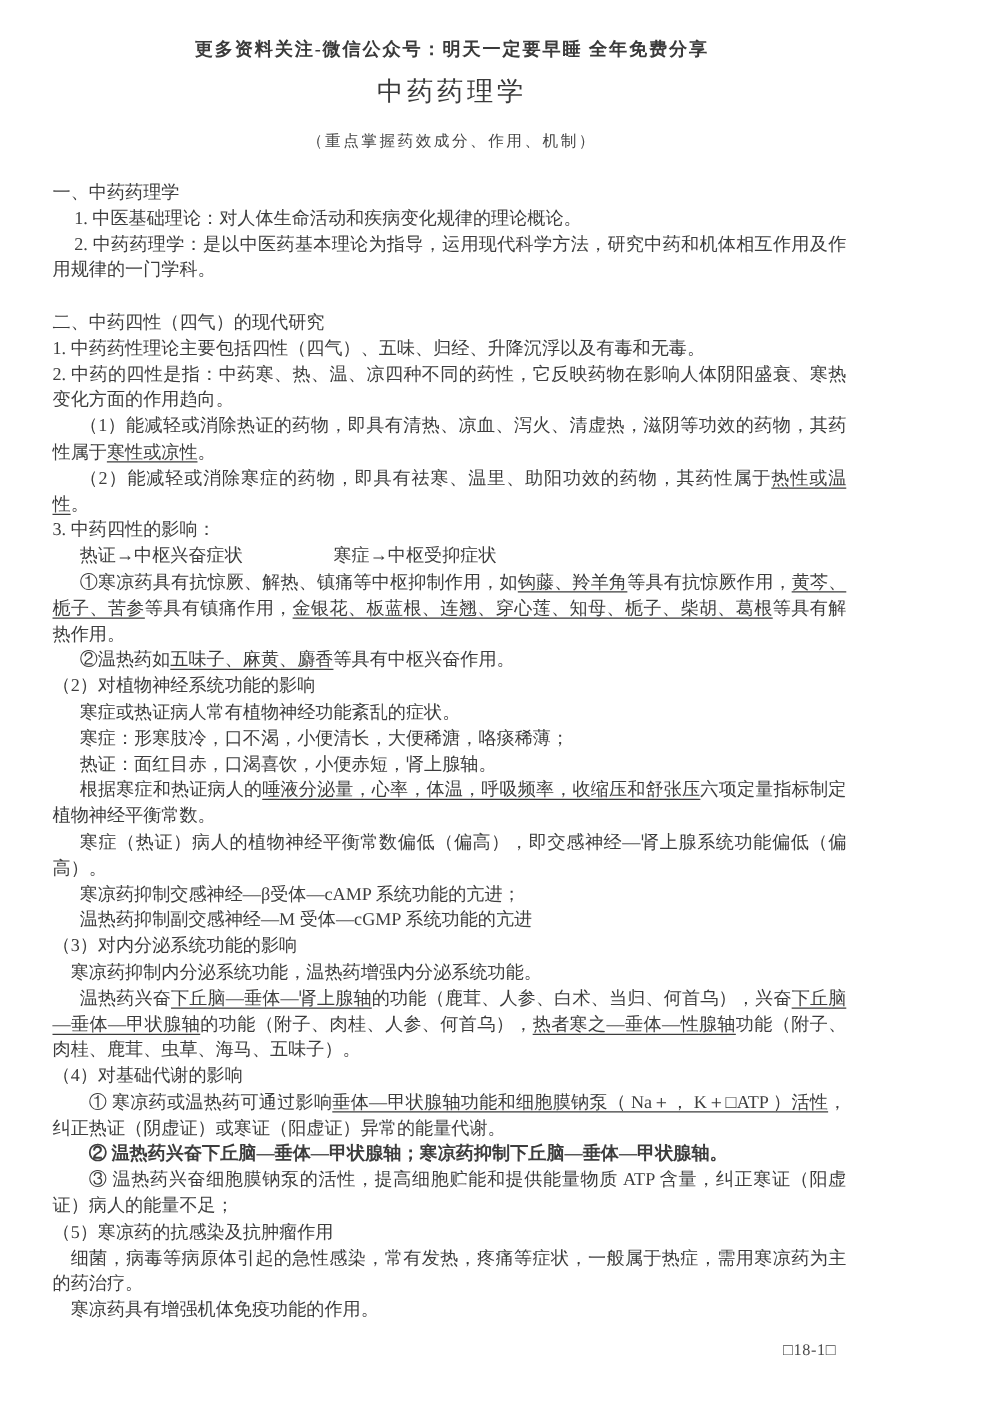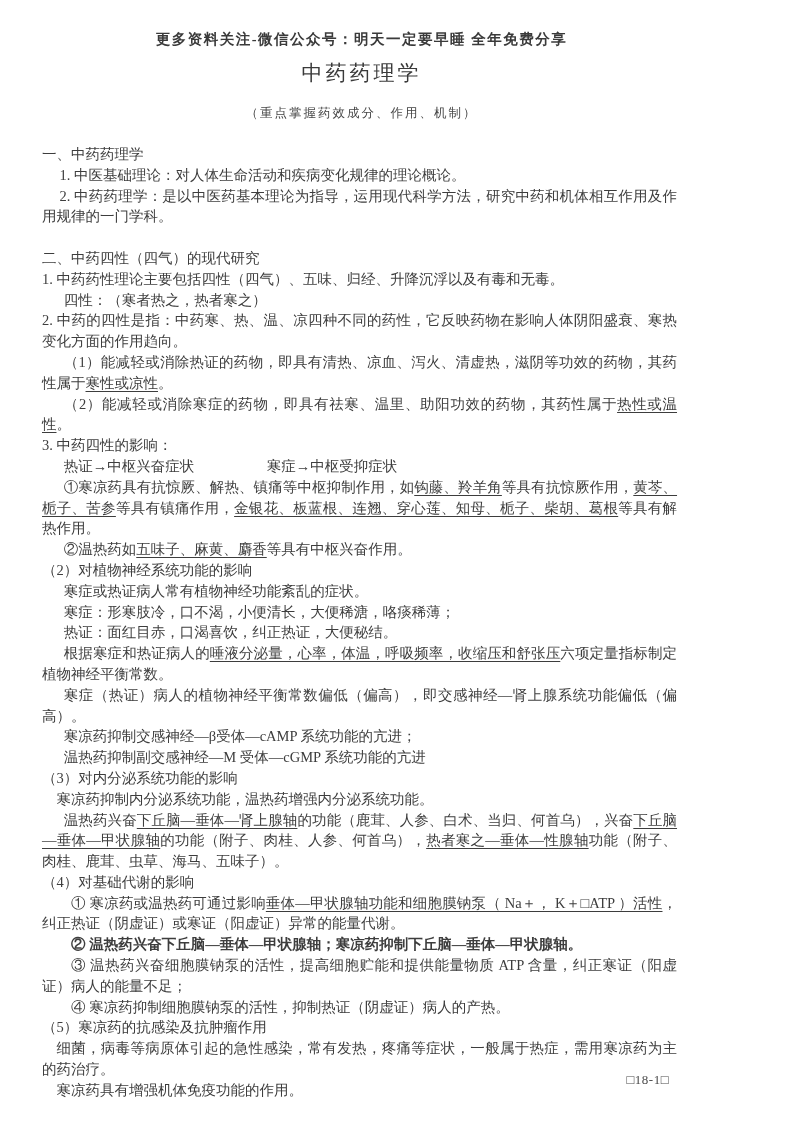--- a/index.html
+++ b/index.html
@@ -75,42 +75,40 @@
   <div class="doc-header">更多资料关注-微信公众号：明天一定要早睡 全年免费分享</div>
   <h1 class="doc-title">中药药理学</h1>
   <div class="doc-subtitle">（重点掌握药效成分、作用、机制）</div>
   <div class="doc-body">
       <p class="line"><span>一、中药药理学</span></p>
       <p class="line" style="text-indent: 1.2em;"><span>1. 中医基础理论：对人体生命活动和疾病变化规律的理论概论。</span></p>
       <p class="line" style="text-indent: 1.2em;"><span>2. 中药药理学：是以中医药基本理论为指导，运用现代科学方法，研究中药和机体相互作用及作用规律的一门学科。</span></p>
       <p class="line blank"></p>
       <p class="line"><span>二、中药四性（四气）的现代研究</span></p>
       <p class="line"><span>1. 中药药性理论主要包括四性（四气）、五味、归经、升降沉浮以及有毒和无毒。</span></p>
-      <p class="line" style="text-indent: 1.5em;"><span>四性：（寒者热之，热者寒之）</span></p>
       <p class="line"><span>2. 中药的四性是指：中药寒、热、温、凉四种不同的药性，它反映药物在影响人体阴阳盛衰、寒热变化方面的作用趋向。</span></p>
       <p class="line" style="text-indent: 1.5em;"><span>（1）能减轻或消除热证的药物，即具有清热、凉血、泻火、清虚热，滋阴等功效的药物，其药性属于</span><span class="u">寒性或凉性</span><span>。</span></p>
       <p class="line" style="text-indent: 1.5em;"><span>（2）能减轻或消除寒症的药物，即具有祛寒、温里、助阳功效的药物，其药性属于</span><span class="u">热性或温性</span><span>。</span></p>
       <p class="line"><span>3. 中药四性的影响：</span></p>
       <p class="line" style="text-indent: 1.5em;"><span>热证→中枢兴奋症状　　　　　寒症→中枢受抑症状</span></p>
       <p class="line" style="text-indent: 1.5em;"><span>①寒凉药具有抗惊厥、解热、镇痛等中枢抑制作用，如</span><span class="u">钩藤、羚羊角</span><span>等具有抗惊厥作用，</span><span class="u">黄芩、栀子、苦参</span><span>等具有镇痛作用，</span><span class="u">金银花、板蓝根、连翘、穿心莲、知母、栀子、柴胡、葛根</span><span>等具有解热作用。</span></p>
       <p class="line" style="text-indent: 1.5em;"><span>②温热药如</span><span class="u">五味子、麻黄、麝香</span><span>等具有中枢兴奋作用。</span></p>
       <p class="line"><span>（2）对植物神经系统功能的影响</span></p>
       <p class="line" style="text-indent: 1.5em;"><span>寒症或热证病人常有植物神经功能紊乱的症状。</span></p>
       <p class="line" style="text-indent: 1.5em;"><span>寒症：形寒肢冷，口不渴，小便清长，大便稀溏，咯痰稀薄；</span></p>
-      <p class="line" style="text-indent: 1.5em;"><span>热证：面红目赤，口渴喜饮，纠正热证，大便秘结。</span></p>
+      <p class="line" style="text-indent: 1.5em;"><span>热证：面红目赤，口渴喜饮，小便赤短，肾上腺轴。</span></p>
       <p class="line" style="text-indent: 1.5em;"><span>根据寒症和热证病人的</span><span class="u">唾液分泌量，心率，体温，呼吸频率，收缩压和舒张压</span><span>六项定量指标制定植物神经平衡常数。</span></p>
       <p class="line" style="text-indent: 1.5em;"><span>寒症（热证）病人的植物神经平衡常数偏低（偏高），即交感神经—肾上腺系统功能偏低（偏高）。</span></p>
       <p class="line" style="text-indent: 1.5em;"><span>寒凉药抑制交感神经—β受体—cAMP 系统功能的亢进；</span></p>
       <p class="line" style="text-indent: 1.5em;"><span>温热药抑制副交感神经—M 受体—cGMP 系统功能的亢进</span></p>
       <p class="line"><span>（3）对内分泌系统功能的影响</span></p>
       <p class="line" style="text-indent: 1em;"><span>寒凉药抑制内分泌系统功能，温热药增强内分泌系统功能。</span></p>
       <p class="line" style="text-indent: 1.5em;"><span>温热药兴奋</span><span class="u">下丘脑—垂体—肾上腺轴</span><span>的功能（鹿茸、人参、白术、当归、何首乌），兴奋</span><span class="u">下丘脑—垂体—甲状腺轴</span><span>的功能（附子、肉桂、人参、何首乌），</span><span class="u">热者寒之—垂体—性腺轴</span><span>功能（附子、肉桂、鹿茸、虫草、海马、五味子）。</span></p>
       <p class="line"><span>（4）对基础代谢的影响</span></p>
       <p class="line" style="text-indent: 2em;"><span>① 寒凉药或温热药可通过影响</span><span class="u">垂体—甲状腺轴功能和细胞膜钠泵（ Na＋， K＋□ATP ）活性</span><span>，纠正热证（阴虚证）或寒证（阳虚证）异常的能量代谢。</span></p>
       <p class="line" style="text-indent: 2em; font-weight: bold;"><span>② 温热药兴奋下丘脑—垂体—甲状腺轴；寒凉药抑制下丘脑—垂体—甲状腺轴。</span></p>
       <p class="line" style="text-indent: 2em;"><span>③ 温热药兴奋细胞膜钠泵的活性，提高细胞贮能和提供能量物质 ATP 含量，纠正寒证（阳虚证）病人的能量不足；</span></p>
-      <p class="line" style="text-indent: 2em;"><span>④ 寒凉药抑制细胞膜钠泵的活性，抑制热证（阴虚证）病人的产热。</span></p>
       <p class="line"><span>（5）寒凉药的抗感染及抗肿瘤作用</span></p>
       <p class="line" style="text-indent: 1em;"><span>细菌，病毒等病原体引起的急性感染，常有发热，疼痛等症状，一般属于热症，需用寒凉药为主的药治疗。</span></p>
       <p class="line" style="text-indent: 1em;"><span>寒凉药具有增强机体免疫功能的作用。</span></p>
     </div>
   <div class="doc-footer">□18-1□</div>
 </div>
 
 </body></html>

